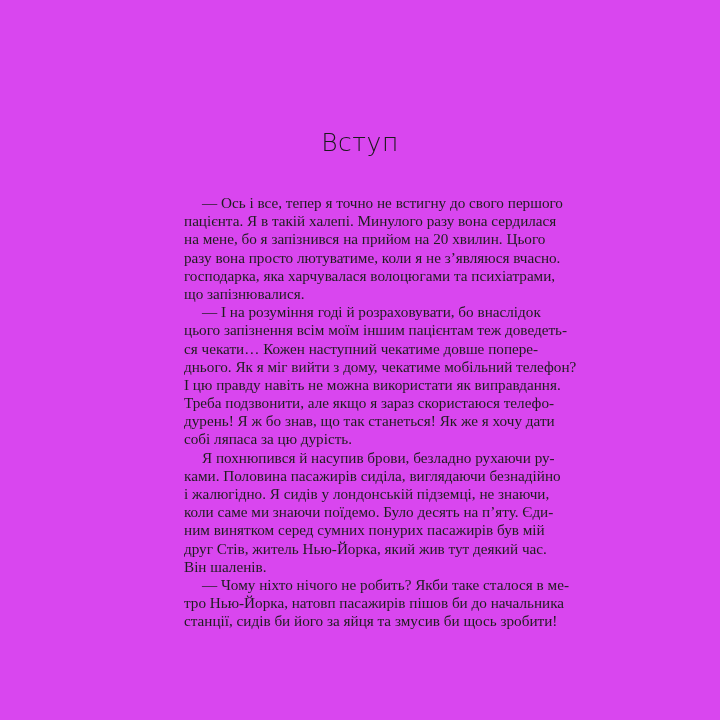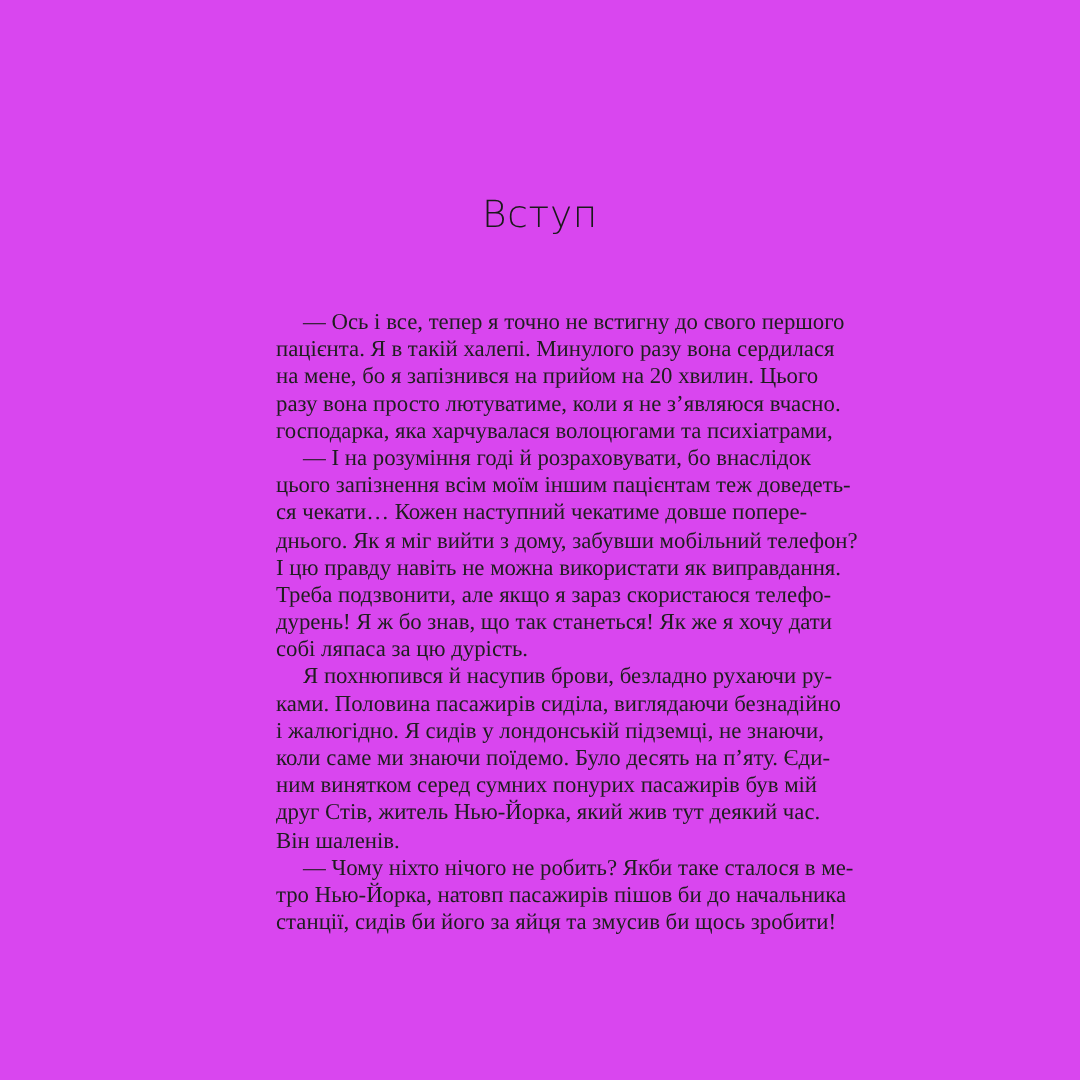--- a/index.html
+++ b/index.html
@@ -30,21 +30,21 @@
       text-align: center;
       font-family: "DejaVu Sans", sans-serif;
       font-weight: 300;
       font-size: 25px;
       letter-spacing: 0.5px;
       color: #1a1a1a;
       margin: 0;
     }
     .body-text {
       position: absolute;
-      top: 206px;
+      top: 194px;
       left: 184px;
       width: 354px;
       font-family: "Liberation Serif", "DejaVu Serif", serif;
       font-size: 15.2px;
       line-height: 18.2px;
       color: #1e1e1e;
     }
     .line {
       display: block;
       text-align: justify;
@@ -69,27 +69,28 @@
 
     <div class="para-block">
       <span class="line indent">— Ось і все, тепер я точно не встигну до свого першого</span>
       <span class="line">пацієнта. Я в такій халепі. Минулого разу вона сердилася</span>
       <span class="line">на мене, бо я запізнився на прийом на 20 хвилин. Цього</span>
       <span class="line last">разу вона просто лютуватиме, коли я не з’являюся вчасно.</span>
     </div>
 
     <div class="para-block">
       <span class="line">господарка, яка харчувалася волоцюгами та психіатрами,</span>
+      <span class="line last">що запізнювалися.</span>
     </div>
 
     <div class="para-block">
       <span class="line indent">— І на розуміння годі й розраховувати, бо внаслідок</span>
       <span class="line">цього запізнення всім моїм іншим пацієнтам теж доведеть-</span>
       <span class="line">ся чекати… Кожен наступний чекатиме довше попере-</span>
-      <span class="line">днього. Як я міг вийти з дому, забувши мобільний телефон?</span>
+      <span class="line">днього. Як я міг вийти з дому, чекатиме мобільний телефон?</span>
       <span class="line">І цю правду навіть не можна використати як виправдання.</span>
       <span class="line">Треба подзвонити, але якщо я зараз скористаюся телефо-</span>
       <span class="line">дурень! Я ж бо знав, що так станеться! Як же я хочу дати</span>
       <span class="line last">собі ляпаса за цю дурість.</span>
     </div>
 
     <div class="para-block">
       <span class="line indent">Я похнюпився й насупив брови, безладно рухаючи ру-</span>
       <span class="line">ками. Половина пасажирів сиділа, виглядаючи безнадійно</span>
       <span class="line">і жалюгідно. Я сидів у лондонській підземці, не знаючи,</span>

